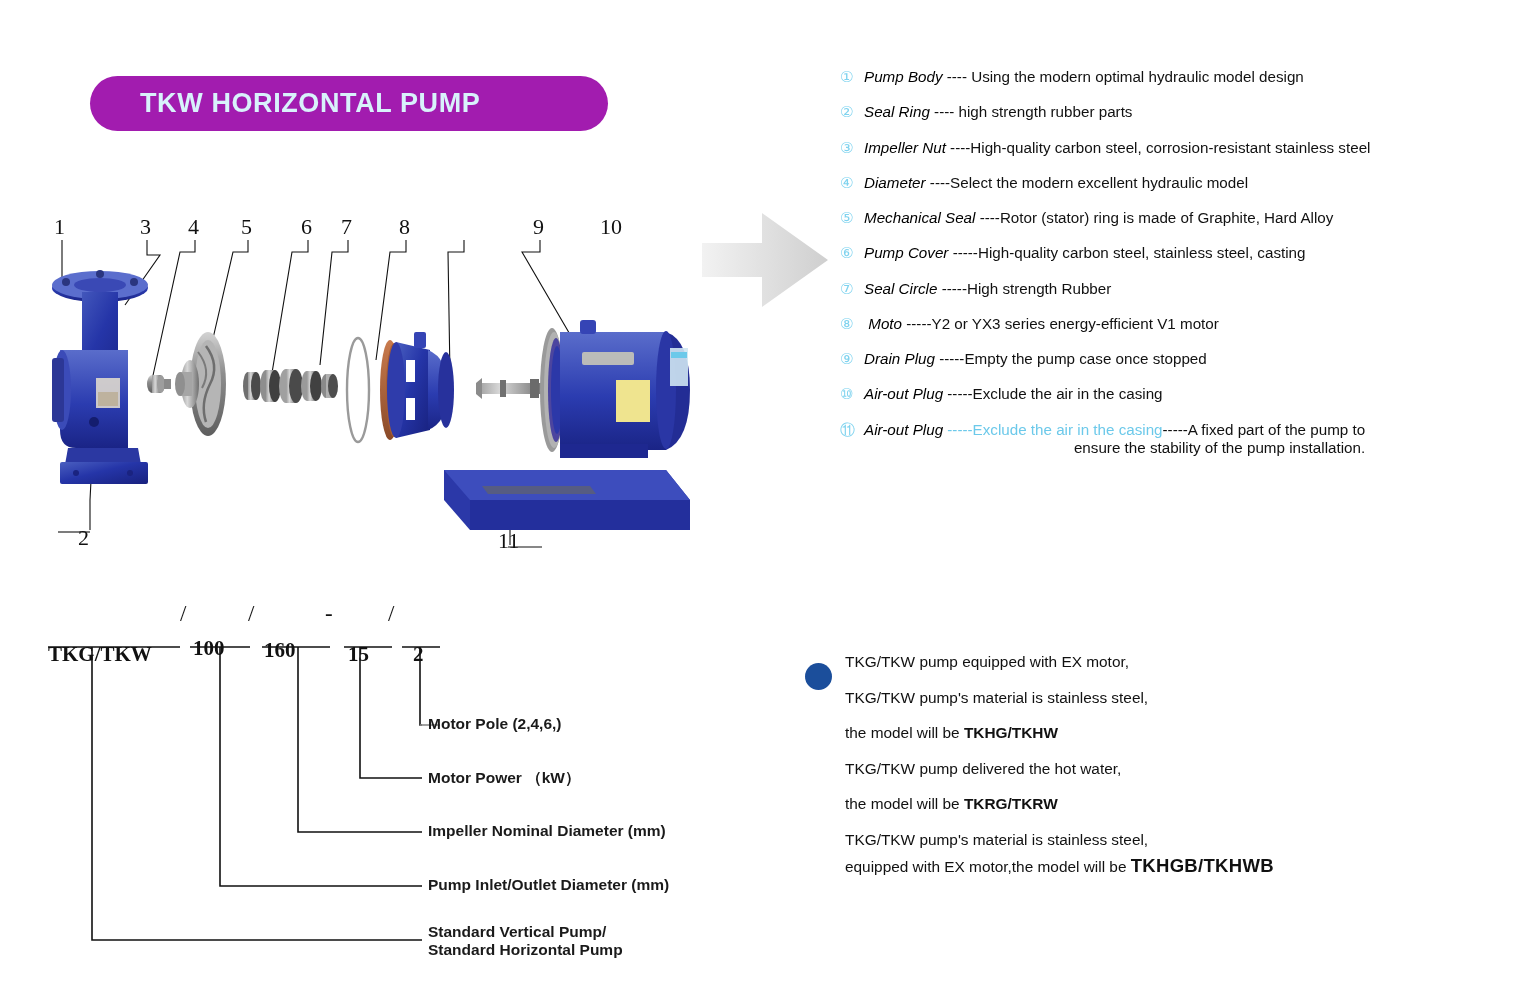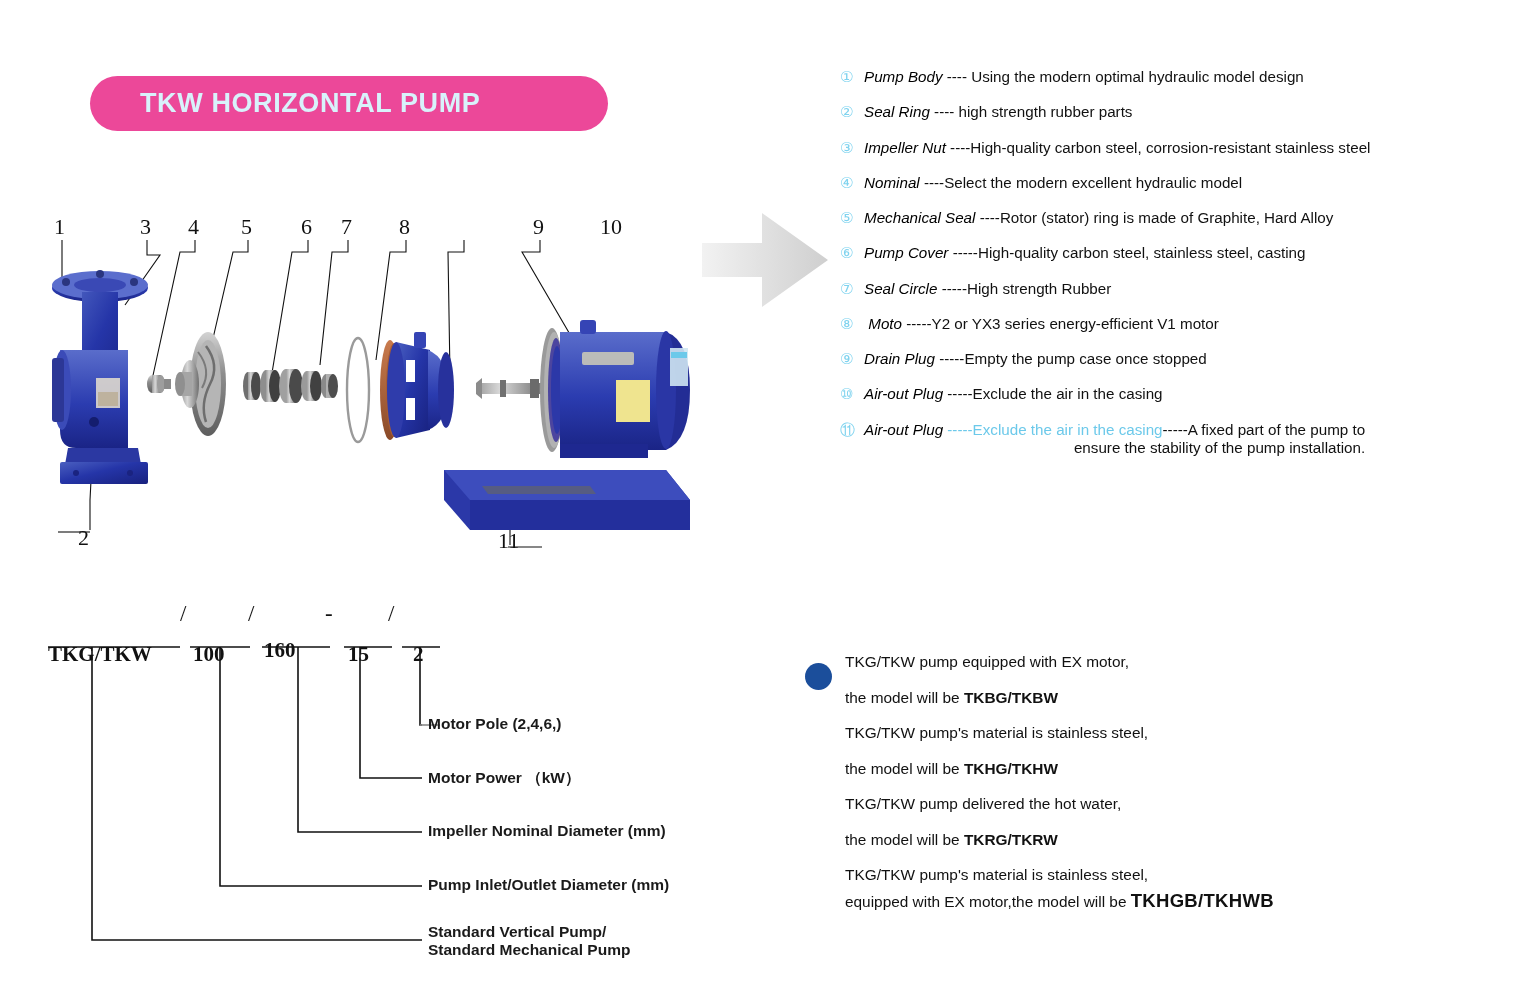--- a/index.html
+++ b/index.html
@@ -1,21 +1,21 @@
 <!DOCTYPE html>
 <html><head>
 <meta charset="utf-8">
 <style>
   html,body{margin:0;padding:0;background:#ffffff;}
   body{width:1513px;height:1000px;position:relative;overflow:hidden;
        font-family:"Liberation Sans", sans-serif;color:#1a1a1a;}
 
   
   #title-banner{position:absolute;left:90px;top:76px;width:518px;height:55px;
-    background:#ec4899;border-radius:28px;display:flex;align-items:center;}
+    background:#a21caf;border-radius:28px;display:flex;align-items:center;}
   #title-banner .txt{margin-left:50px;font-size:27px;font-weight:bold;
     letter-spacing:.6px;color:#d8f2fb;}
 
   
   #exploded{position:absolute;left:30px;top:200px;width:660px;height:370px;}
   #exploded svg{position:absolute;left:0;top:0;}
   .cnum{position:absolute;font-size:22px;font-family:"Liberation Serif",serif;color:#111;}
 
   
   #flow-arrow{position:absolute;left:700px;top:205px;width:140px;height:110px;}
@@ -226,21 +226,21 @@
     <span class="leg-body"><span class="leg-part">Seal Ring</span><span class="leg-dash"> ---- </span><span>high strength rubber parts</span></span>
   </div>
 
   <div class="leg-row">
     <span class="leg-num">③</span>
     <span class="leg-body"><span class="leg-part">Impeller Nut</span><span class="leg-dash"> ----</span><span>High-quality carbon steel, corrosion-resistant stainless steel</span></span>
   </div>
 
   <div class="leg-row">
     <span class="leg-num">④</span>
-    <span class="leg-body"><span class="leg-part">Nominal</span><span class="leg-dash"> ----</span><span>Select the modern excellent hydraulic model</span></span>
+    <span class="leg-body"><span class="leg-part">Diameter</span><span class="leg-dash"> ----</span><span>Select the modern excellent hydraulic model</span></span>
   </div>
 
   <div class="leg-row">
     <span class="leg-num">⑤</span>
     <span class="leg-body"><span class="leg-part">Mechanical Seal</span><span class="leg-dash"> ----</span><span>Rotor (stator) ring is made of Graphite, Hard Alloy</span></span>
   </div>
 
   <div class="leg-row">
     <span class="leg-num">⑥</span>
     <span class="leg-body"><span class="leg-part">Pump Cover</span><span class="leg-dash"> -----</span><span>High-quality carbon steel, stainless steel, casting</span></span>
@@ -288,45 +288,44 @@
       <path d="M268,52 L268,237 L392,237"></path>
       <path d="M330,52 L330,183 L392,183"></path>
       <path d="M390,52 L390,130 L392,130"></path>
     </g>
     <g stroke="#8a8a8a" stroke-width="1.6" fill="none">
       <line x1="390" y1="130" x2="410" y2="130"></line>
     </g>
   </svg>
 
   <span class="code-seg" style="left:18px;top:6px">TKG/TKW</span>
-  <span class="code-seg" style="left:163px;top:6px">100</span>
+  <span class="code-seg" style="left:163px;top:0">100</span>
   <span class="code-seg" style="left:234px;top:2px">160</span>
   <span class="code-seg" style="left:318px;top:6px">15</span>
   <span class="code-seg" style="left:383px;top:6px">2</span>
 
   <span class="code-sep" style="left:218px;top:6px">/</span>
   <span class="code-sep" style="left:358px;top:6px">/</span>
   <span class="code-sep" style="left:295px;top:6px">-</span>
   <span class="code-sep" style="left:150px;top:6px">/</span>
 
   <span class="code-lbl" style="left:398px;top:120px">Motor Pole (2,4,6,)</span>
   <span class="code-lbl" style="left:398px;top:173px">Motor Power  （kW）</span>
   <span class="code-lbl" style="left:398px;top:227px">Impeller Nominal Diameter (mm)</span>
   <span class="code-lbl" style="left:398px;top:281px">Pump Inlet/Outlet Diameter (mm)</span>
   <span class="code-lbl" style="left:398px;top:328px">
     <span>Standard Vertical Pump/</span>
-    <span class="l2">Standard  Mechanical Pump</span>
+    <span class="l2">Standard  Horizontal Pump</span>
   </span>
 </div>
 
 <div id="notes">
   <span class="dot"></span>
   <div class="lines">
     <div class="note-line">TKG/TKW pump equipped with EX motor,</div>
-    <div class="note-line">the model will be <span class="note-bold">TKBG/TKBW</span></div>
     <div class="note-line">TKG/TKW pump's material is stainless steel,</div>
     <div class="note-line">the model will be <span class="note-bold">TKHG/TKHW</span></div>
     <div class="note-line">TKG/TKW pump delivered the hot water,</div>
     <div class="note-line">the model will be <span class="note-bold">TKRG/TKRW</span></div>
     <div class="note-line tight">TKG/TKW pump's material is stainless steel,</div>
     <div class="note-line"><span>equipped with EX motor,the model will be </span><span class="note-big">TKHGB/TKHWB</span></div>
   </div>
 </div>
 
 </body></html>

